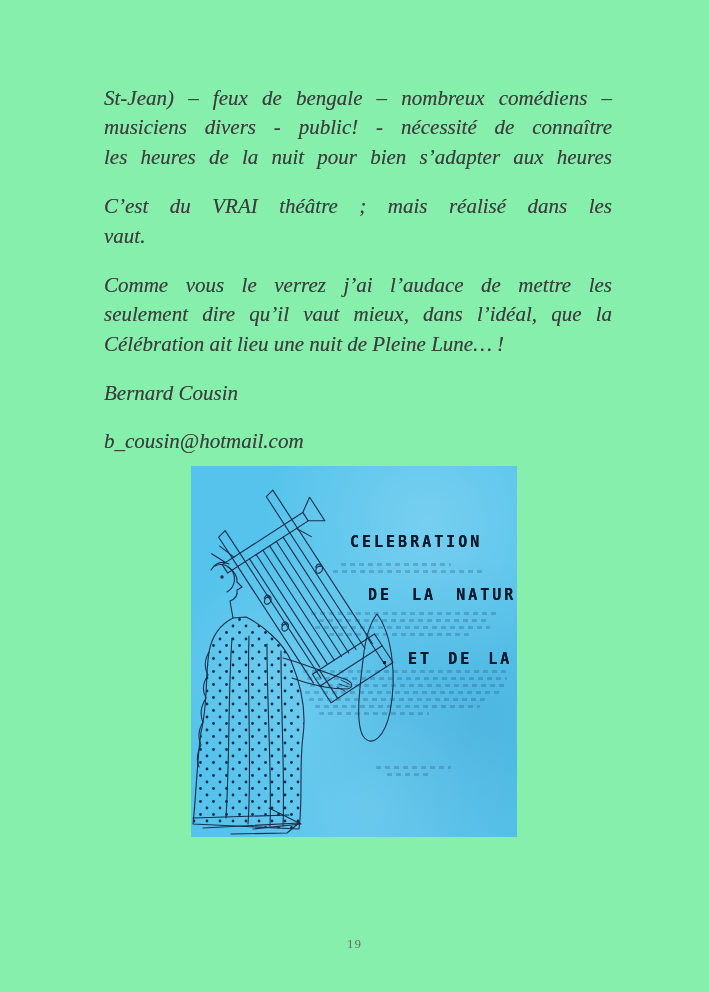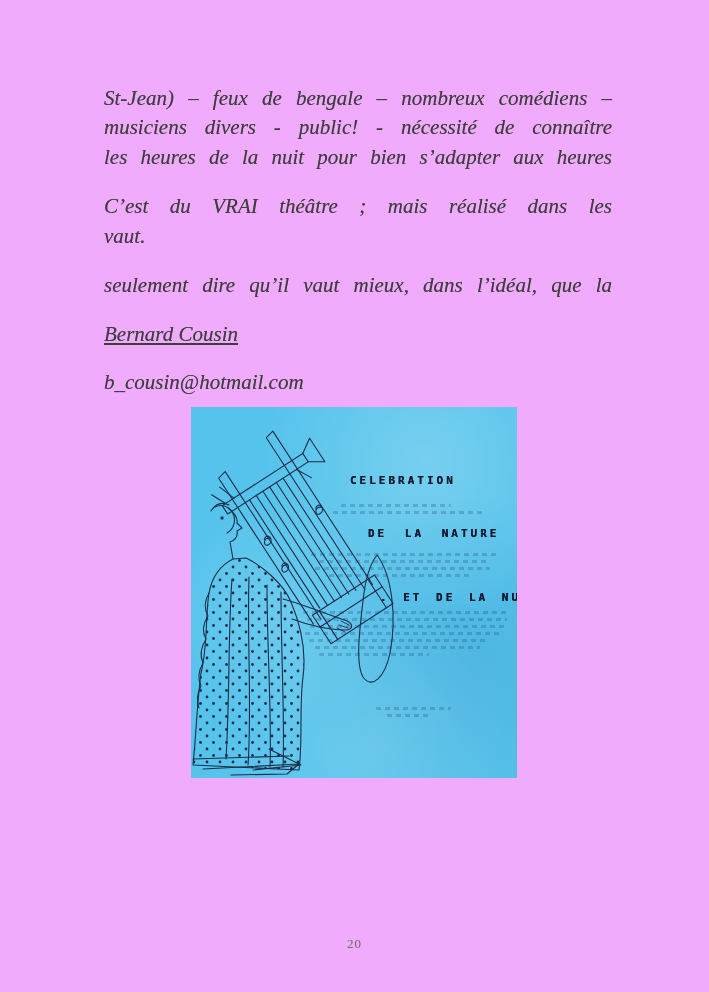--- a/index.html
+++ b/index.html
@@ -1,42 +1,42 @@
 <!DOCTYPE html>
 <html><head>
 <meta charset="utf-8">
 <style>
   html,body{margin:0;padding:0;}
   body{
     width:709px;height:992px;background:#ffffff;
     font-family:"Liberation Serif","DejaVu Serif",serif;
   }
-  .page{position:relative;width:709px;height:992px;overflow:hidden;background:#f0abfc;}
+  .page{position:relative;width:709px;height:992px;overflow:hidden;background:#86efac;}
   .text-block{position:absolute;left:104px;top:84px;width:508px;}
   .para{margin:0 0 20px 0;}
   .tline{
     font-style:italic;font-size:21px;line-height:29.4px;color:#3d3d3d;
     text-align:justify;text-shadow:0 0 .4px rgba(60,60,60,.55);
   }
   .tline.j{text-align-last:justify;}
-  .solo{margin:0 0 18px 0;text-decoration:underline;}
+  .solo{margin:0 0 18px 0;}
   .email{margin:0;}
   .illustration{
     position:relative;margin:10px 0 0 87px;width:326px;height:371px;overflow:hidden;
     background-color:#55c3ec;
     background-image:
       radial-gradient(circle at 72% 15%, rgba(255,255,255,.20), transparent 42%),
       radial-gradient(circle at 28% 55%, rgba(255,255,255,.13), transparent 38%),
       radial-gradient(circle at 88% 70%, rgba(10,70,130,.10), transparent 45%),
       radial-gradient(circle at 55% 92%, rgba(255,255,255,.14), transparent 40%);
   }
   .illustration svg{position:absolute;left:0;top:0;}
   .cover-title{
     position:absolute;font-family:"DejaVu Sans Mono",monospace;font-weight:bold;
-    font-size:11px;color:#0e1a2e;letter-spacing:3px;white-space:nowrap;
+    font-size:15px;color:#0e1a2e;letter-spacing:3px;white-space:nowrap;
     text-shadow:0 0 .5px #0e1a2e;
   }
   .ct1{left:159px;top:67px;}
   .ct2{left:177px;top:120px;word-spacing:8px;}
   .ct3{left:189px;top:184px;word-spacing:4px;}
   .bleed{
     position:absolute;height:3px;opacity:.42;filter:blur(.7px);border-radius:1px;
     background:repeating-linear-gradient(90deg, rgba(25,55,95,.55) 0 5px, transparent 5px 9px);
   }
   .page-number{
@@ -56,21 +56,23 @@
       <div class="tline j">musiciens divers - public! - nécessité de connaître</div>
       <div class="tline j">les heures de la nuit pour bien s’adapter aux heures</div>
     </div>
 
     <div class="para">
       <div class="tline j">C’est du VRAI théâtre ; mais réalisé dans les</div>
       <div class="tline">vaut.</div>
     </div>
 
     <div class="para">
+      <div class="tline j">Comme vous le verrez j’ai l’audace de mettre les</div>
       <div class="tline j">seulement dire qu’il vaut mieux, dans l’idéal, que la</div>
+      <div class="tline">Célébration ait lieu une nuit de Pleine Lune… !</div>
     </div>
 
     <div class="tline solo">Bernard Cousin</div>
     <div class="tline email">b_cousin@hotmail.com</div>
 
     <div class="illustration">
 
       <svg viewBox="0 0 326 371" width="326" height="371">
         <defs>
           <pattern id="dots" width="13" height="13" patternUnits="userSpaceOnUse">
@@ -133,15 +135,15 @@
       <div class="bleed" style="left:114px;top:225px;width:198px;"></div>
       <div class="bleed" style="left:118px;top:232px;width:180px;"></div>
       <div class="bleed" style="left:124px;top:239px;width:165px;"></div>
       <div class="bleed" style="left:128px;top:246px;width:110px;"></div>
       <div class="bleed" style="left:185px;top:300px;width:75px;"></div>
       <div class="bleed" style="left:196px;top:307px;width:45px;"></div>
     </div>
 
   </div>
 
-  <div class="page-number">20</div>
+  <div class="page-number">19</div>
 
 </div>
 
 </body></html>

